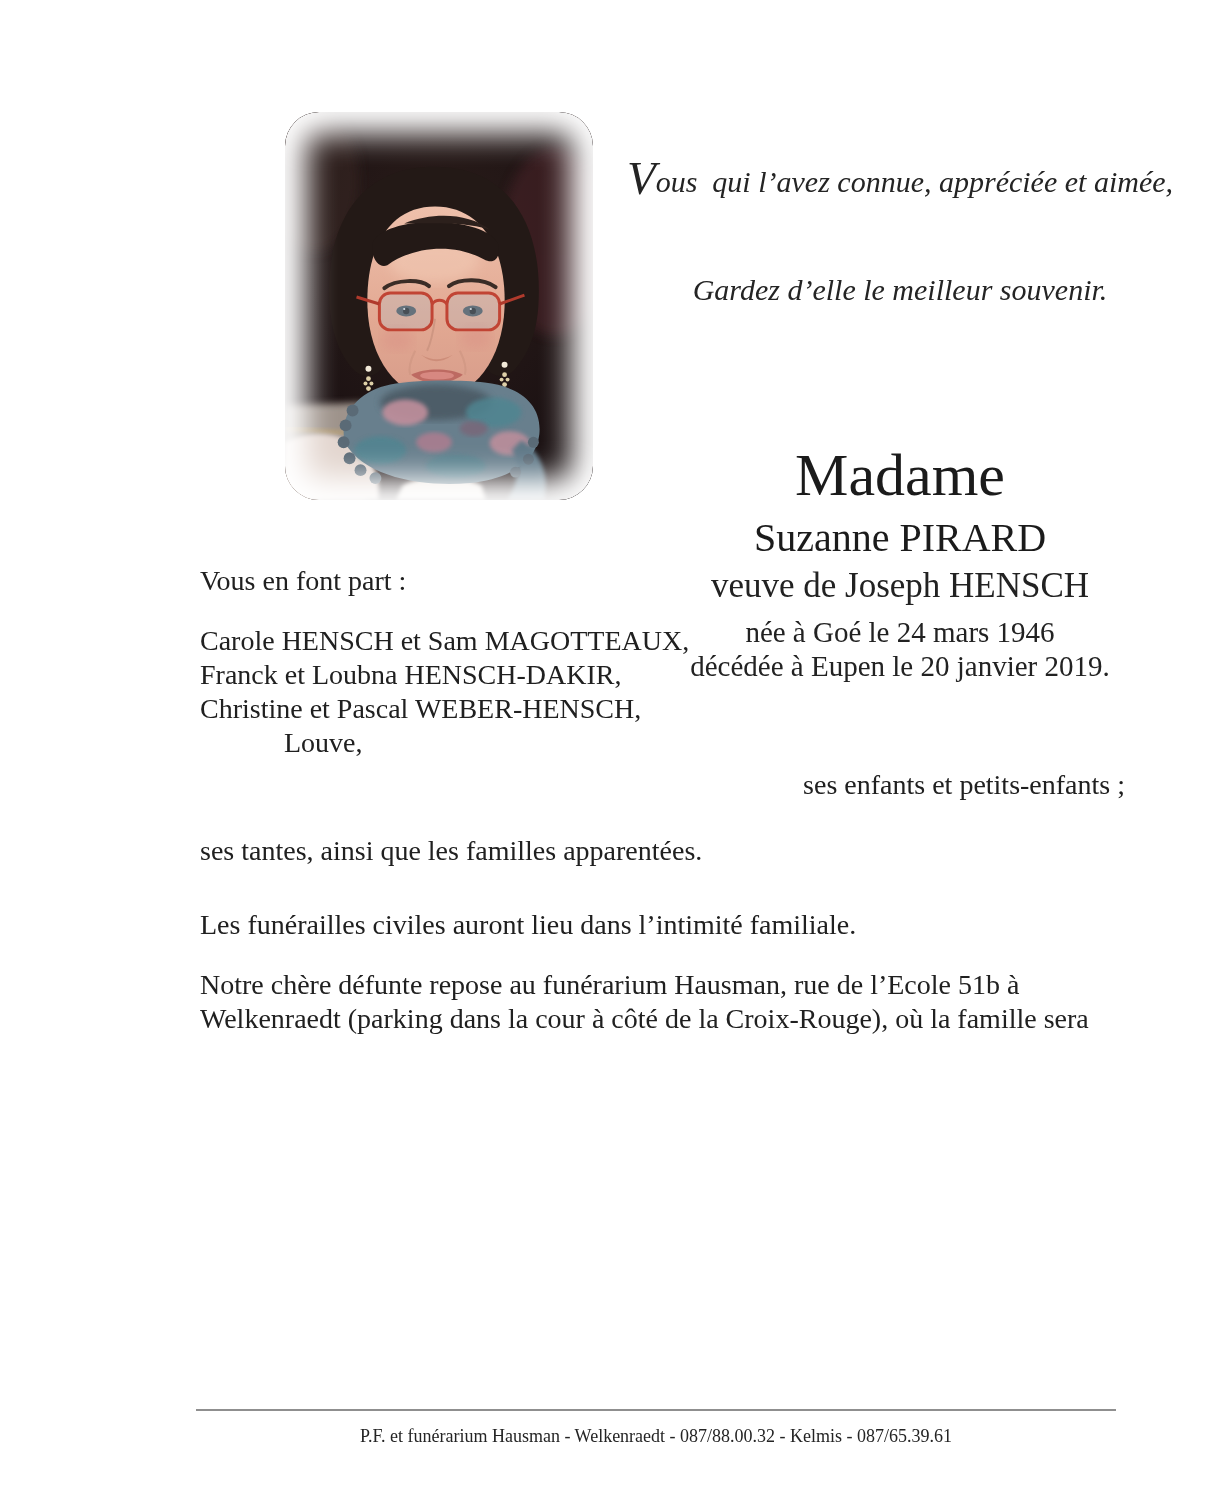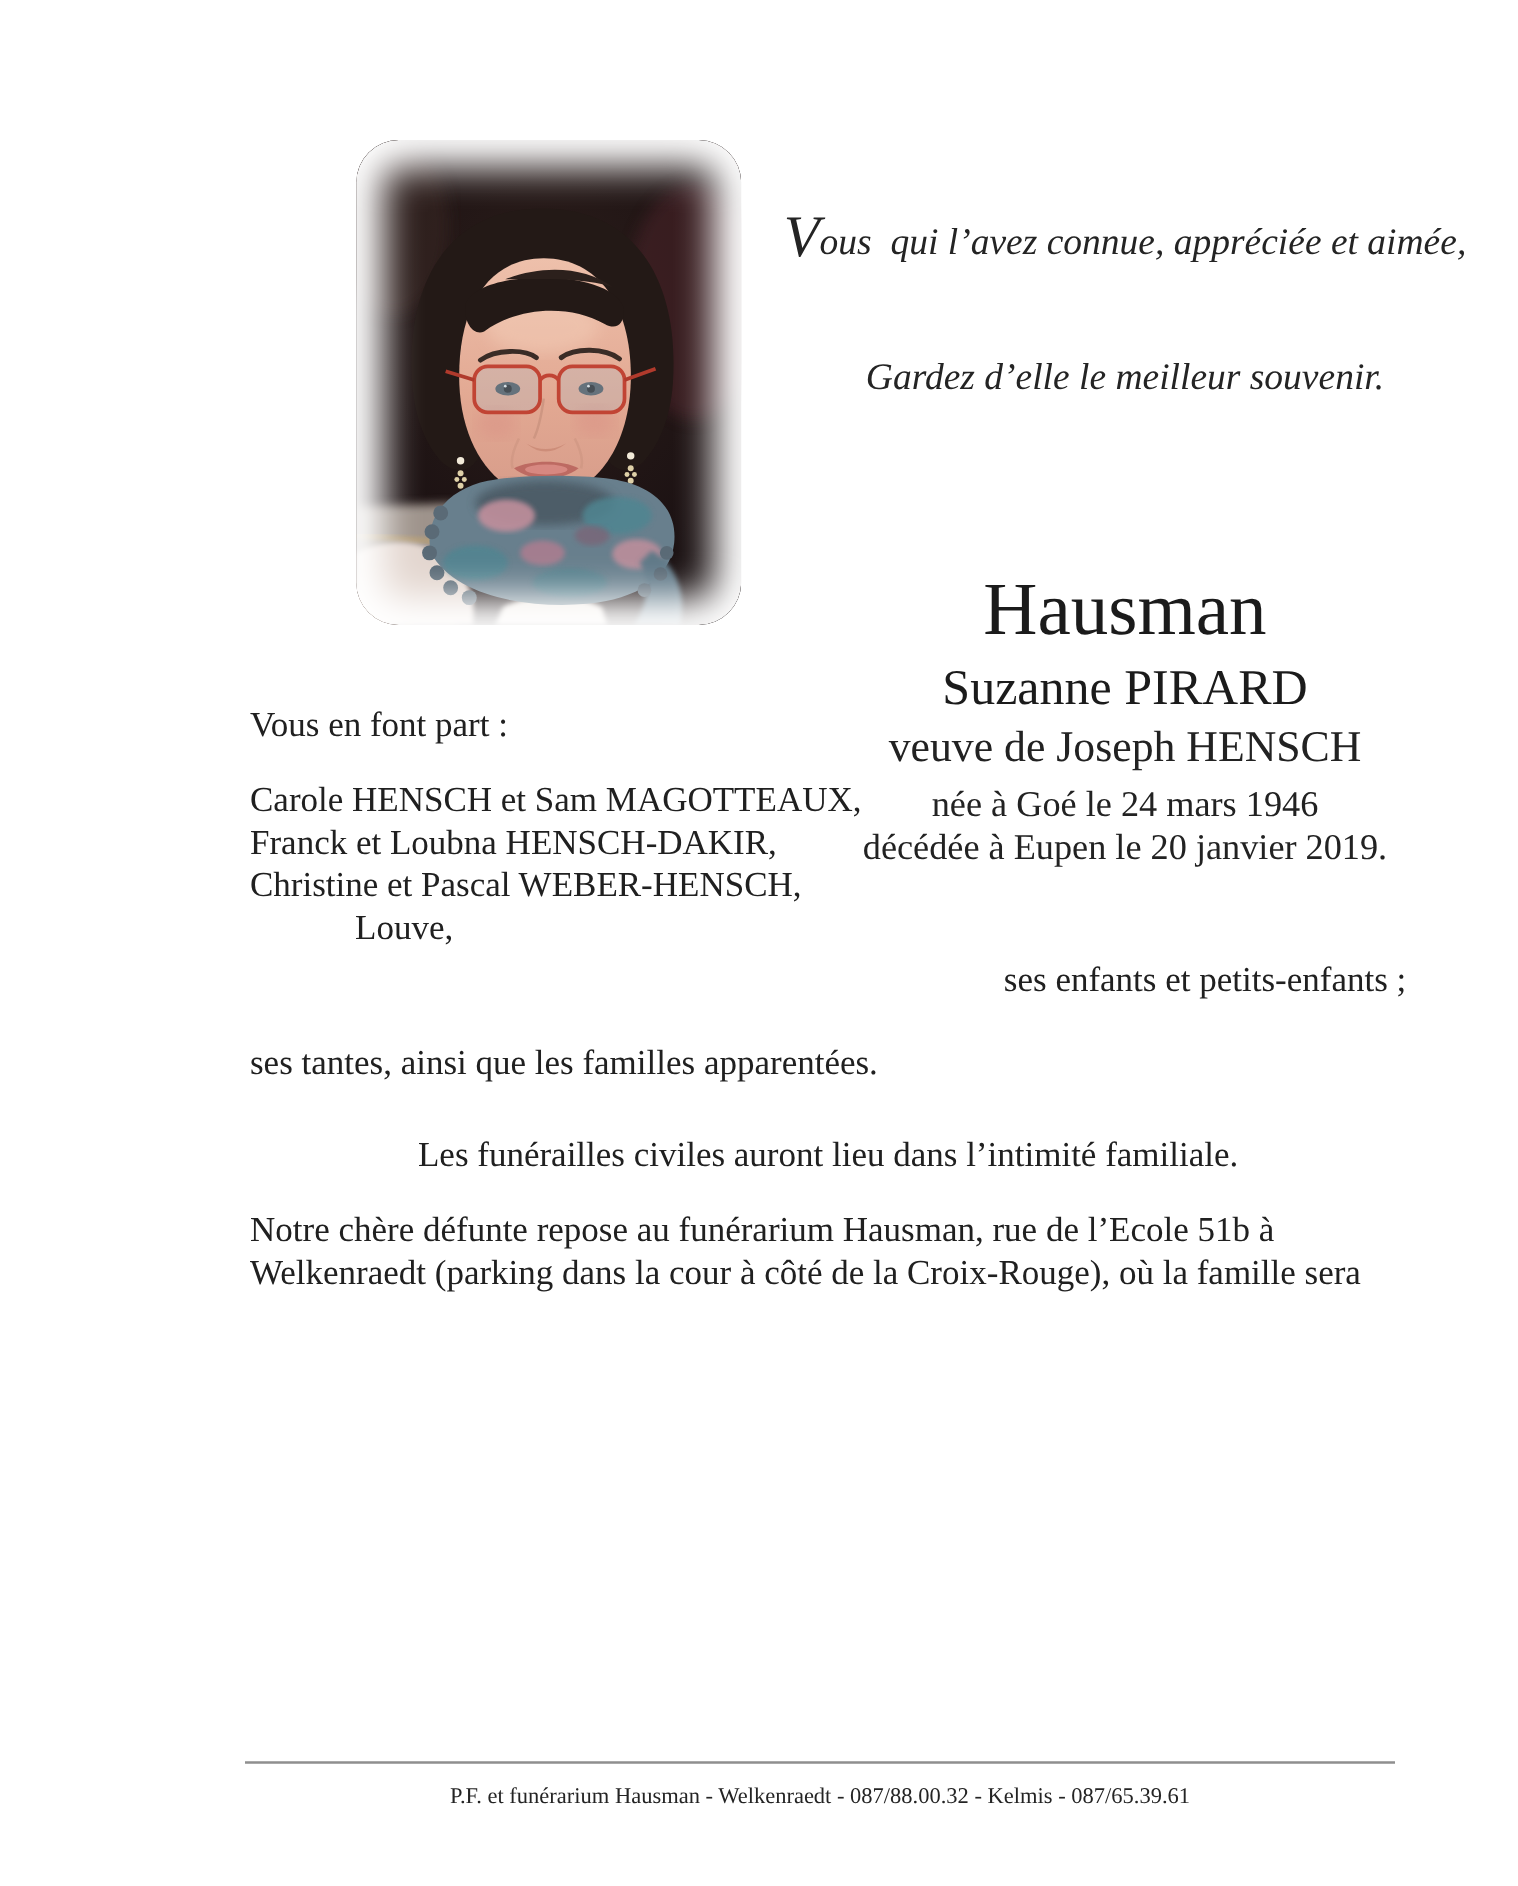--- a/index.html
+++ b/index.html
@@ -26,21 +26,21 @@
     content: "";
     position: absolute; inset: 0;
     border-radius: 34px;
     box-shadow: inset 0 0 30px 22px #ffffff;
     pointer-events: none;
   }
 
   
   .right-col {
     position: absolute;
-    left: 620px; top: 104px;
+    left: 620px; top: 92px;
     width: 560px;
     text-align: center;
   }
   .quote {
     font-style: italic;
     font-size: 30px;
     line-height: 36px;
     color: #242424;
     white-space: pre-wrap;
   }
@@ -60,21 +60,21 @@
     left: 200px; top: 564px;
     width: 925px;
     font-size: 28px;
     line-height: 34px;
     color: #202020;
   }
   .names { margin-top: 26px; }
   .name-line.indent { padding-left: 84px; }
   .relation { margin-top: 8px; text-align: right; }
   .relatives { margin-top: 32px; }
-  .ceremony { margin-top: 40px; text-align: center; }
+  .ceremony { margin-top: 40px; }
   .repose { margin-top: 26px; }
 
   
   .footer-rule {
     position: absolute;
     left: 196px; top: 1409px;
     width: 920px; height: 2px;
     background: #8f8f8f;
   }
   .footer-text {
@@ -197,21 +197,21 @@
       <circle cx="245" cy="349" r="5.5" fill="#5a6a76"></circle>
       <circle cx="232" cy="362" r="5.5" fill="#5a6a76"></circle>
     </svg>
   </div>
 
   <div class="right-col">
     <div class="quote">
       <div><span class="quote-initial">V</span><span>ous  qui l’avez connue, appréciée et aimée,</span></div>
       <div>Gardez d’elle le meilleur souvenir.</div>
     </div>
-    <div class="title-madame">Hausman</div>
+    <div class="title-madame">Madame</div>
     <div class="title-name">Suzanne PIRARD</div>
     <div class="title-widow">veuve de Joseph HENSCH</div>
     <div class="dates">
       <div>née à Goé le 24 mars 1946</div>
       <div>décédée à Eupen le 20 janvier 2019.</div>
     </div>
   </div>
 
   <div class="body-block">
     <div class="intro">Vous en font part :</div>

